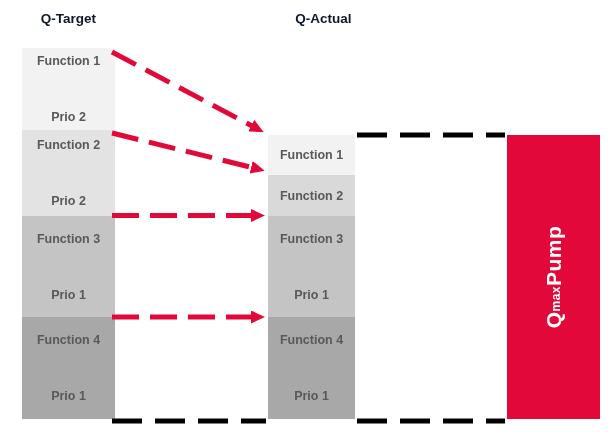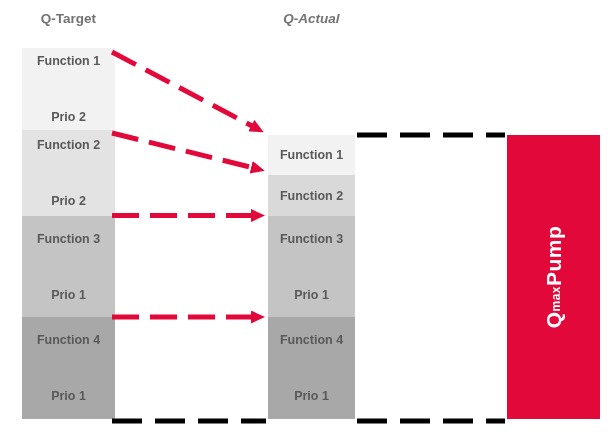--- a/index.html
+++ b/index.html
@@ -5,25 +5,25 @@
   html,body { margin:0; padding:0; background:#ffffff; }
   .canvas {
     position:relative;
     width:613px; height:440px;
     background:#ffffff;
     font-family:"Liberation Sans", sans-serif;
     overflow:hidden;
   }
   .col-header {
     position:absolute; top:10px; height:18px;
-    font-size:13.5px; font-weight:bold; color:#737373;
+    font-size:13.5px; font-weight:bold; color:#0f172a;
     text-align:center; line-height:18px;
   }
   .hdr-target { left:22px;  width:93px; }
-  .hdr-actual { left:268px; width:87px;font-style:italic; }
+  .hdr-actual { left:280px; width:87px; }
   .hdr-pump   { left:507px; width:93px; }
   .block {
     position:absolute;
     display:flex; flex-direction:column;
     align-items:center; justify-content:center;
     font-size:12.5px; font-weight:bold; color:#595959;
     line-height:20px; text-align:center;gap:36px;
   }
   
   .t1 { left:22px; top:48px;  width:93px; height:82px;  }

